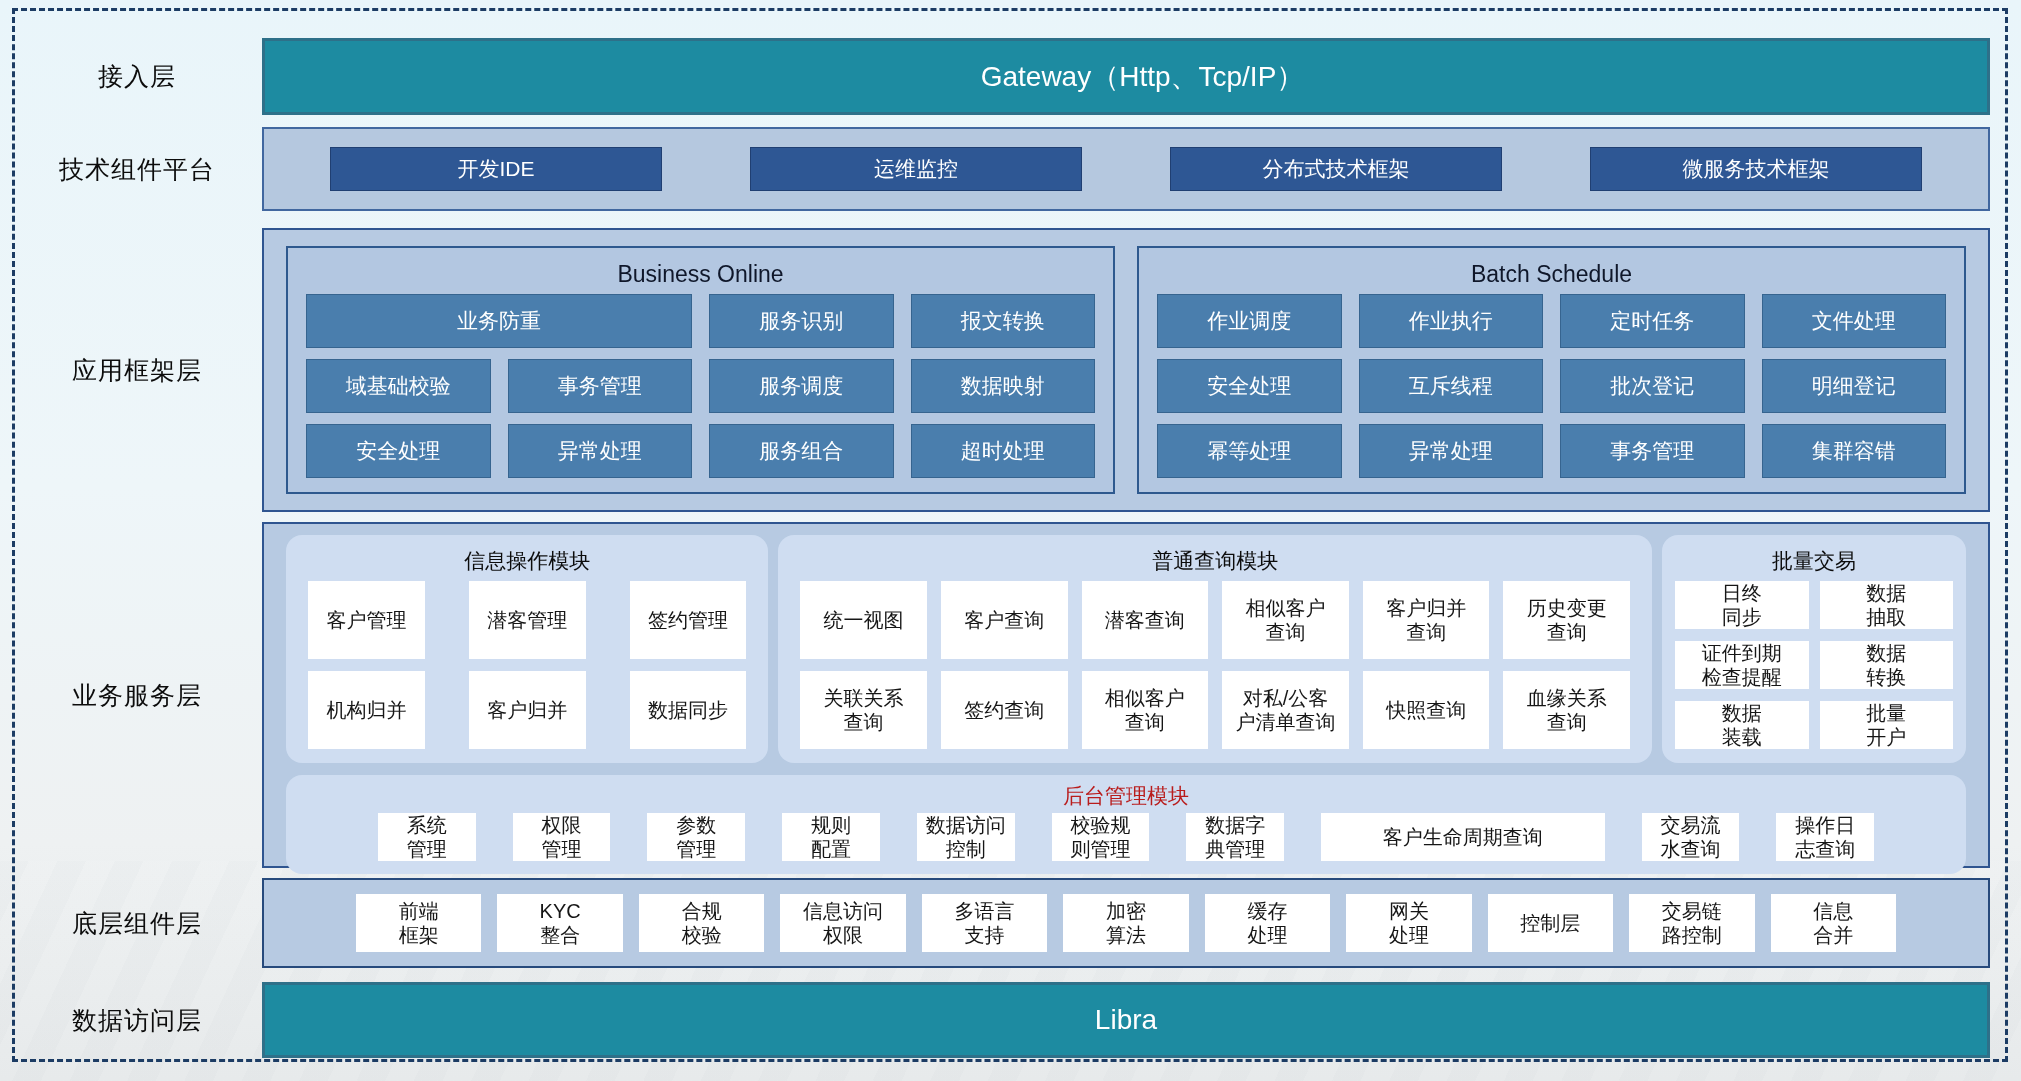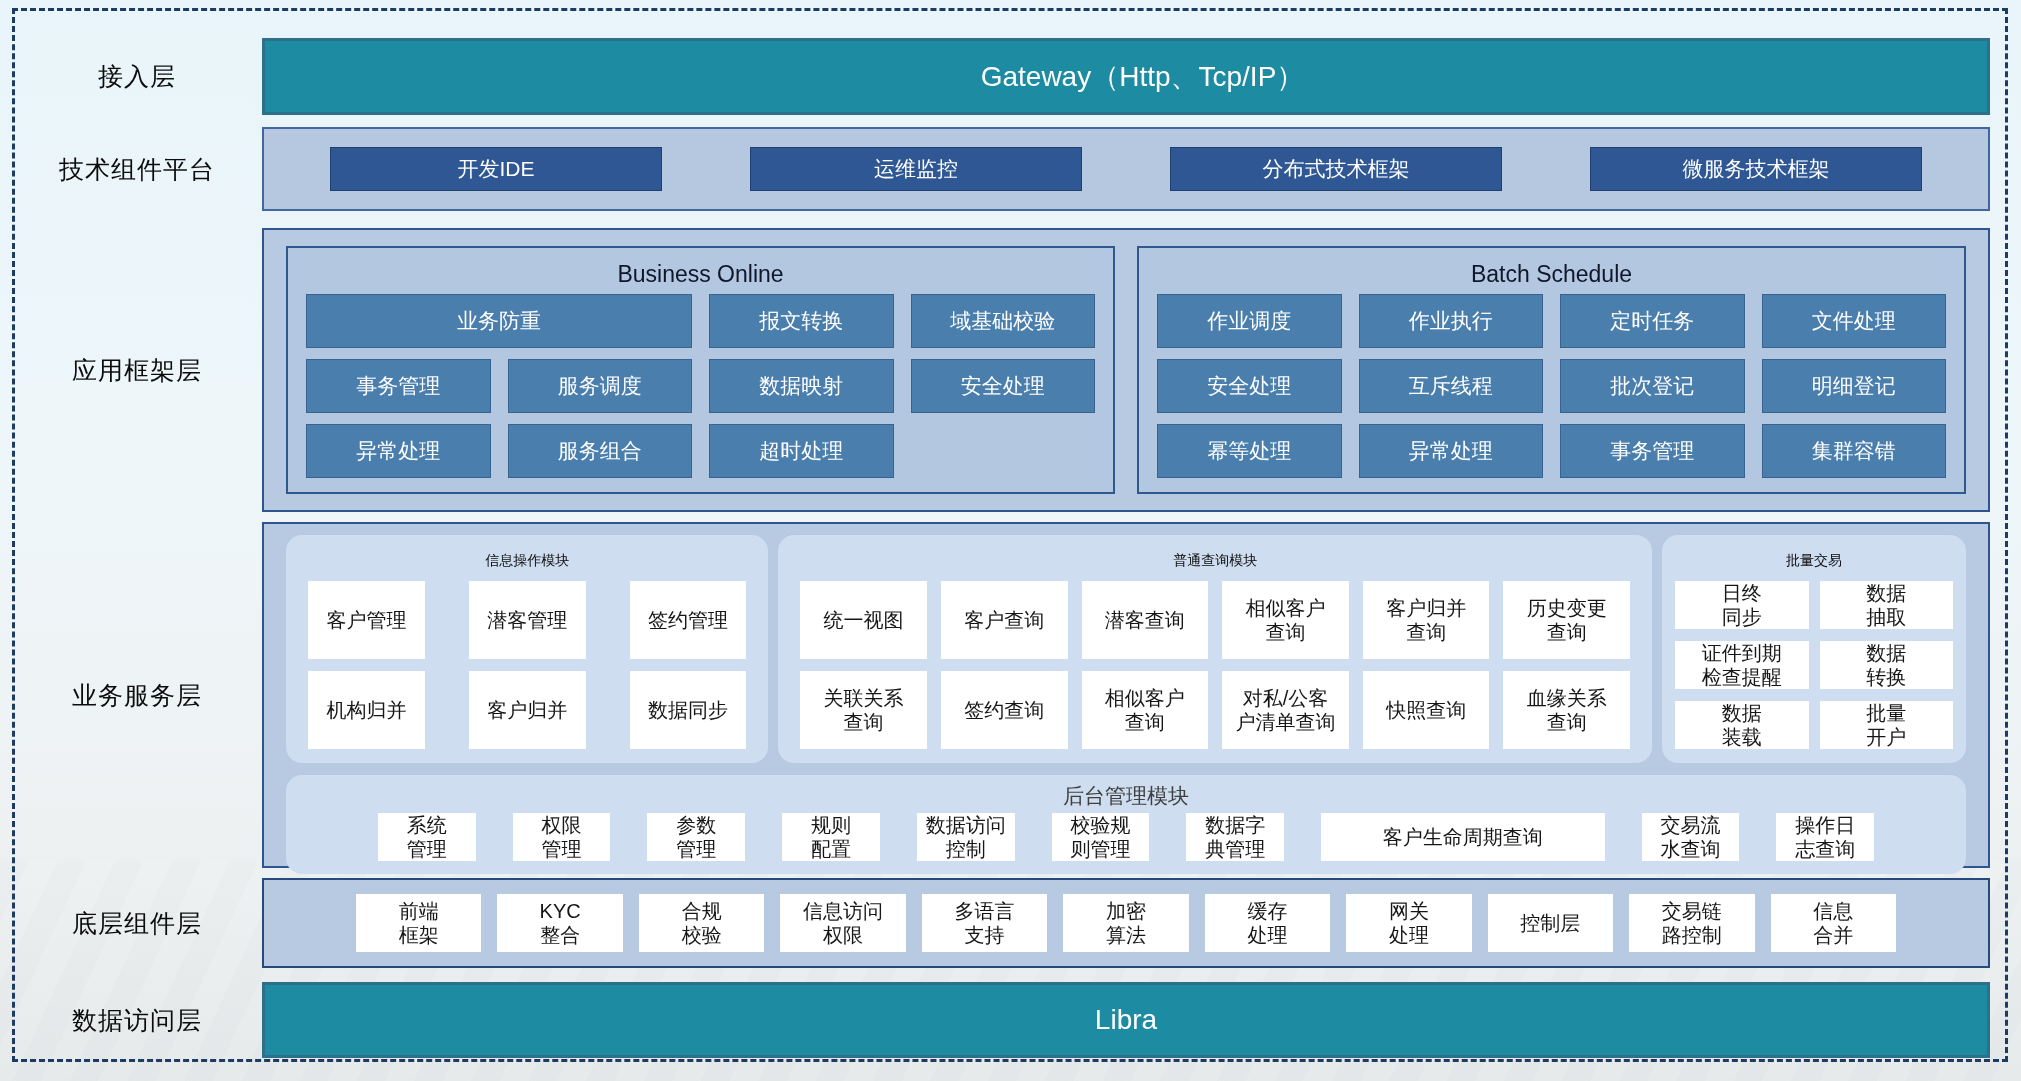--- a/index.html
+++ b/index.html
@@ -81,38 +81,38 @@
   .modules-row{ flex:1; display:flex; gap:10px; }
   .module{
     background:#cfddf1; border-radius:16px;
     display:flex; flex-direction:column; padding:6px 22px 14px;
   }
   .module:nth-child(1){ flex:470 0 0; }
   .module:nth-child(2){ flex:890 0 0; }
   .module:nth-child(3){ flex:298 0 0; padding:6px 13px 14px; }
   .module-title{
     height:40px; display:flex; align-items:center; justify-content:center;
-    font-size:14px; color:#0c0c0c;
+    font-size:21px; color:#0c0c0c;
   }
   .module-grid{ flex:1; display:grid; column-gap:14px; row-gap:12px; }
   .module:nth-child(1) .module-grid{ column-gap:44px; }
   .module:nth-child(3) .module-grid{ column-gap:11px; }
   .btn-white{
     background:#ffffff; color:#161616;
     display:flex; align-items:center; justify-content:center;
     text-align:center; font-size:20px; line-height:1.2;
     white-space:pre-line;
   }
   .admin-module{
     height:106px; background:#cfddf1; border-radius:16px;
     display:flex; flex-direction:column; padding:4px 92px 13px;
   }
   .admin-title{
     height:34px; display:flex; align-items:center; justify-content:center;
-    font-size:21px; color:#404040;
+    font-size:21px; color:#b91c1c;
   }
   .admin-buttons{ flex:1; display:flex; gap:37px; }
   .admin-buttons .btn-white{ flex:1 1 0; }
   .admin-buttons .btn-white.wide{ flex:2.9 1 0; }
 
   
   .base-band{
     background:#b7cae2; border:2px solid #274a7c;
     display:grid; grid-template-columns:repeat(11,1fr);
     column-gap:16px; padding:14px 92px;
@@ -141,20 +141,21 @@
     <div class="btn-dark">运维监控</div>
     <div class="btn-dark">分布式技术框架</div>
     <div class="btn-dark">微服务技术框架</div>
   </div>
 
 <div class="band framework-band" style="top:228px;height:284px;">
   <div class="panel">
     <div class="panel-title">Business Online</div>
     <div class="panel-grid">
         <div class="btn-steel span2">业务防重</div>
+        <div class="btn-steel">服务识别</div>
         <div class="btn-steel">报文转换</div>
         <div class="btn-steel">域基础校验</div>
         <div class="btn-steel">事务管理</div>
         <div class="btn-steel">服务调度</div>
         <div class="btn-steel">数据映射</div>
         <div class="btn-steel">安全处理</div>
         <div class="btn-steel">异常处理</div>
         <div class="btn-steel">服务组合</div>
         <div class="btn-steel">超时处理</div>
       </div>

